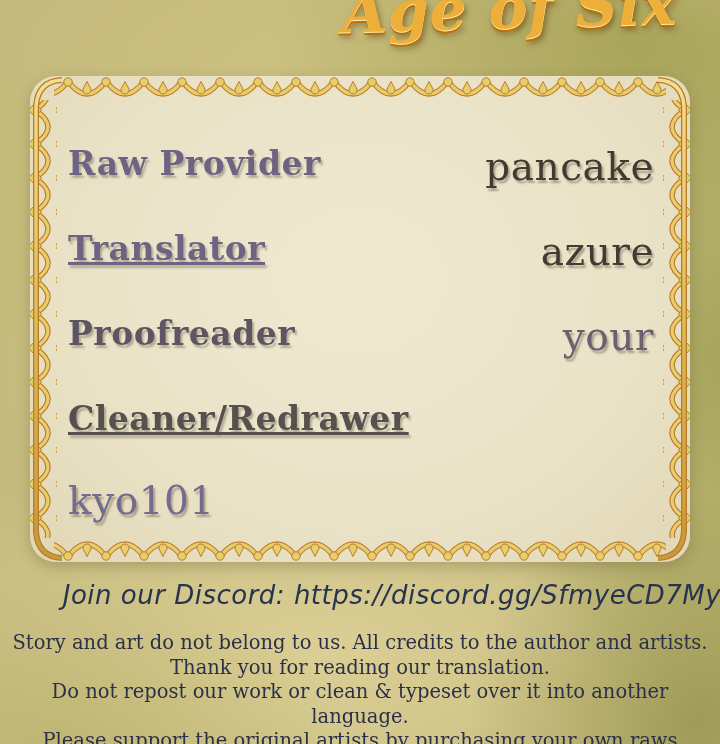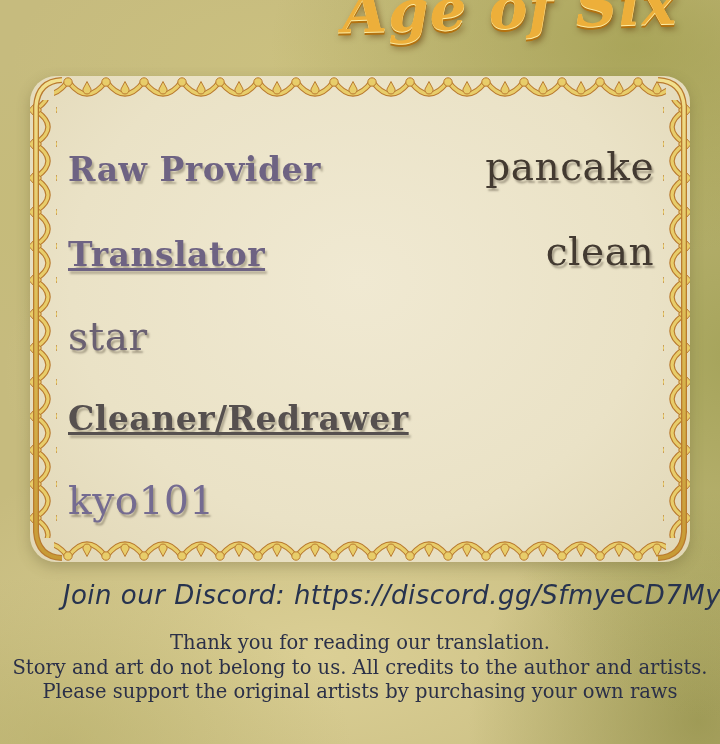--- a/index.html
+++ b/index.html
@@ -28,21 +28,21 @@
     position:absolute;left:30px;top:76px;width:660px;height:486px;
     border-radius:26px;
     background:radial-gradient(ellipse at 50% 42%, #f0e9d2 0%, #eae2c6 62%, #e1d7b6 100%);
     box-shadow:0 5px 14px rgba(90,80,40,0.30);
   }
   .panel-border{position:absolute;left:0;top:0;width:660px;height:486px;pointer-events:none;}
   .rows{
     position:absolute;left:38px;right:36px;top:28px;bottom:40px;
     display:flex;flex-direction:column;justify-content:space-between;
   }
-  .row{display:flex;align-items:flex-end;justify-content:space-between;height:48px;margin-top:40px;}
+  .row{display:flex;align-items:flex-start;justify-content:space-between;height:48px;margin-top:40px;}
   .role{
     font-size:33px;font-weight:bold;letter-spacing:0.5px;
     text-shadow:2px 3px 2px rgba(75,65,50,0.35);
   }
   .name{
     font-size:39px;letter-spacing:0.5px;
     text-shadow:2px 3px 2px rgba(75,65,50,0.40);
   }
   .discord{
     position:absolute;left:0;top:580px;width:720px;text-align:center;
@@ -109,33 +109,35 @@
     </g>
   </svg>
 
   <div class="rows">
     <div class="row">
       <span class="role" style="color: rgb(110, 99, 131);">Raw Provider</span>
       <span class="name" style="color: rgb(67, 58, 49);">pancake</span>
     </div>
     <div class="row">
       <span class="role" style="color: rgb(110, 99, 131); text-decoration: underline;">Translator</span>
-      <span class="name" style="color: rgb(67, 58, 49);">clean</span>
+      <span class="name" style="color: rgb(67, 58, 49);">azure</span>
     </div>
     <div class="row">
-      <span class="name" style="color: rgb(106, 96, 114);">star</span>
+      <span class="role" style="color: rgb(94, 85, 98);">Proofreader</span>
+      <span class="name" style="color: rgb(106, 96, 114);">your</span>
     </div>
     <div class="row">
       <span class="role" style="color: rgb(86, 80, 79); text-decoration: underline;">Cleaner/Redrawer</span>
     </div>
     <div class="row">
       <span class="name" style="color: rgb(116, 107, 145);">kyo101</span>
     </div>
   </div>
 </div>
 
 <div class="discord" style="color: rgb(39, 51, 79);">Join our Discord: https://discord.gg/SfmyeCD7My</div>
 
 <div class="footer" style="color: rgb(43, 48, 72);">
+  <div>Story and art do not belong to us. All credits to the author and artists.</div>
   <div>Thank you for reading our translation.</div>
-  <div>Story and art do not belong to us. All credits to the author and artists.</div>
+  <div>Do not repost our work or clean &amp; typeset over it into another language.</div>
   <div>Please support the original artists by purchasing your own raws</div>
 </div>
 
 </body></html>

